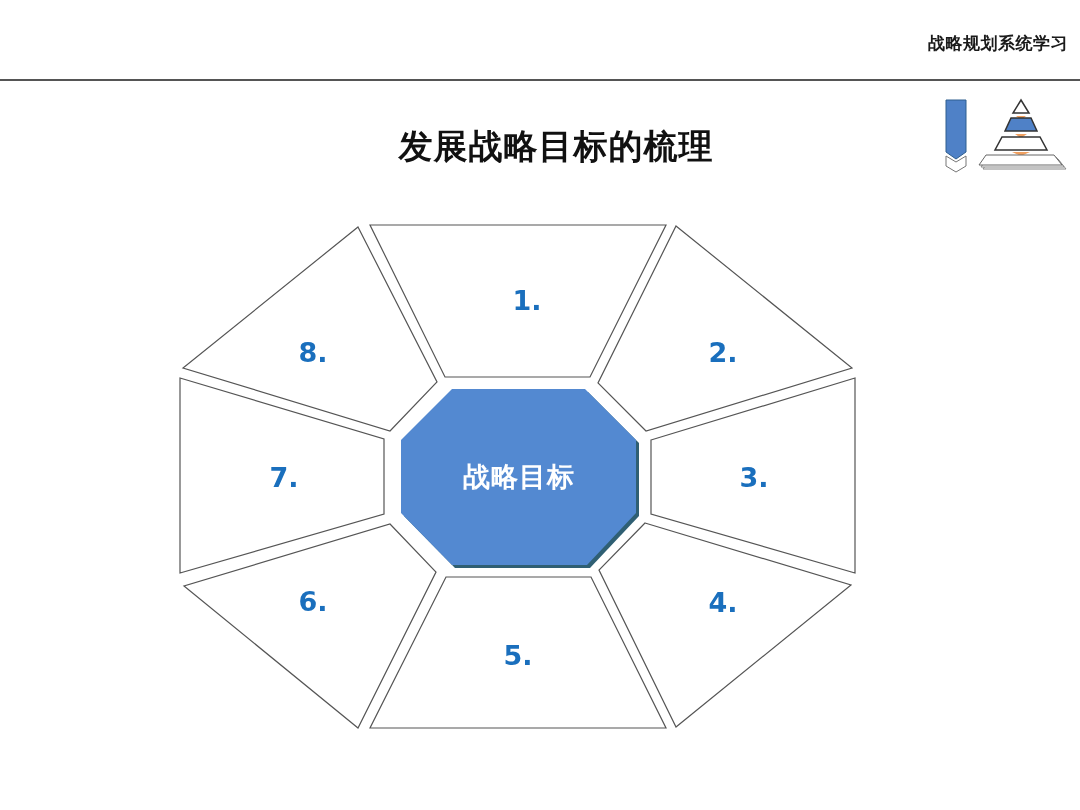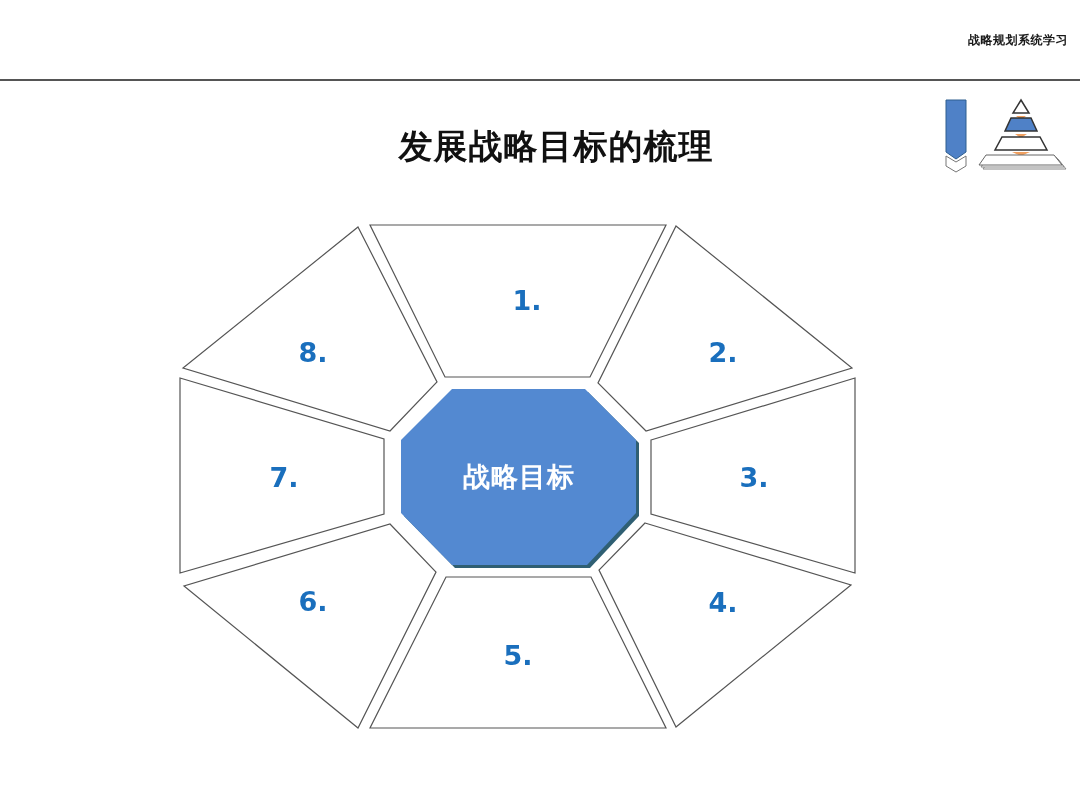--- a/index.html
+++ b/index.html
@@ -1,17 +1,17 @@
 <!DOCTYPE html>
 <html><head>
   <meta charset="utf-8">
   <style>
     html, body { margin: 0; padding: 0; background: #ffffff; }
     body { width: 1080px; height: 810px; position: relative; overflow: hidden; font-family: "DejaVu Sans", "Liberation Sans", sans-serif; }
-    .header-text { position: absolute; right: 12px; top: 32px; font-size: 12px; font-weight: bold; color: #1a1a1a; letter-spacing: 0.5px; }
+    .header-text { position: absolute; right: 12px; top: 32px; font-size: 17px; font-weight: bold; color: #1a1a1a; letter-spacing: 0.5px; }
     .header-rule { position: absolute; left: 0; top: 79px; width: 1080px; height: 2px; background: #555555; }
     .title { position: absolute; left: 0; width: 1080px; top: 124px; text-align: center; font-size: 34px; font-weight: bold; color: #111111; letter-spacing: 1px; padding-left: 16px; }
     .logo { position: absolute; left: 940px; top: 96px; width: 135px; height: 80px; }
     .diagram { position: absolute; left: 0; top: 0; width: 1080px; height: 810px; }
     .seg-label { position: absolute; font-size: 27px; font-weight: bold; color: #1a6fbd; transform: translate(-50%, -50%); white-space: nowrap; }
     .center-label { position: absolute; font-size: 27px; font-weight: bold; color: #ffffff; transform: translate(-50%, -50%); white-space: nowrap; letter-spacing: 1px; }
   </style>
 </head>
 <body>
 

